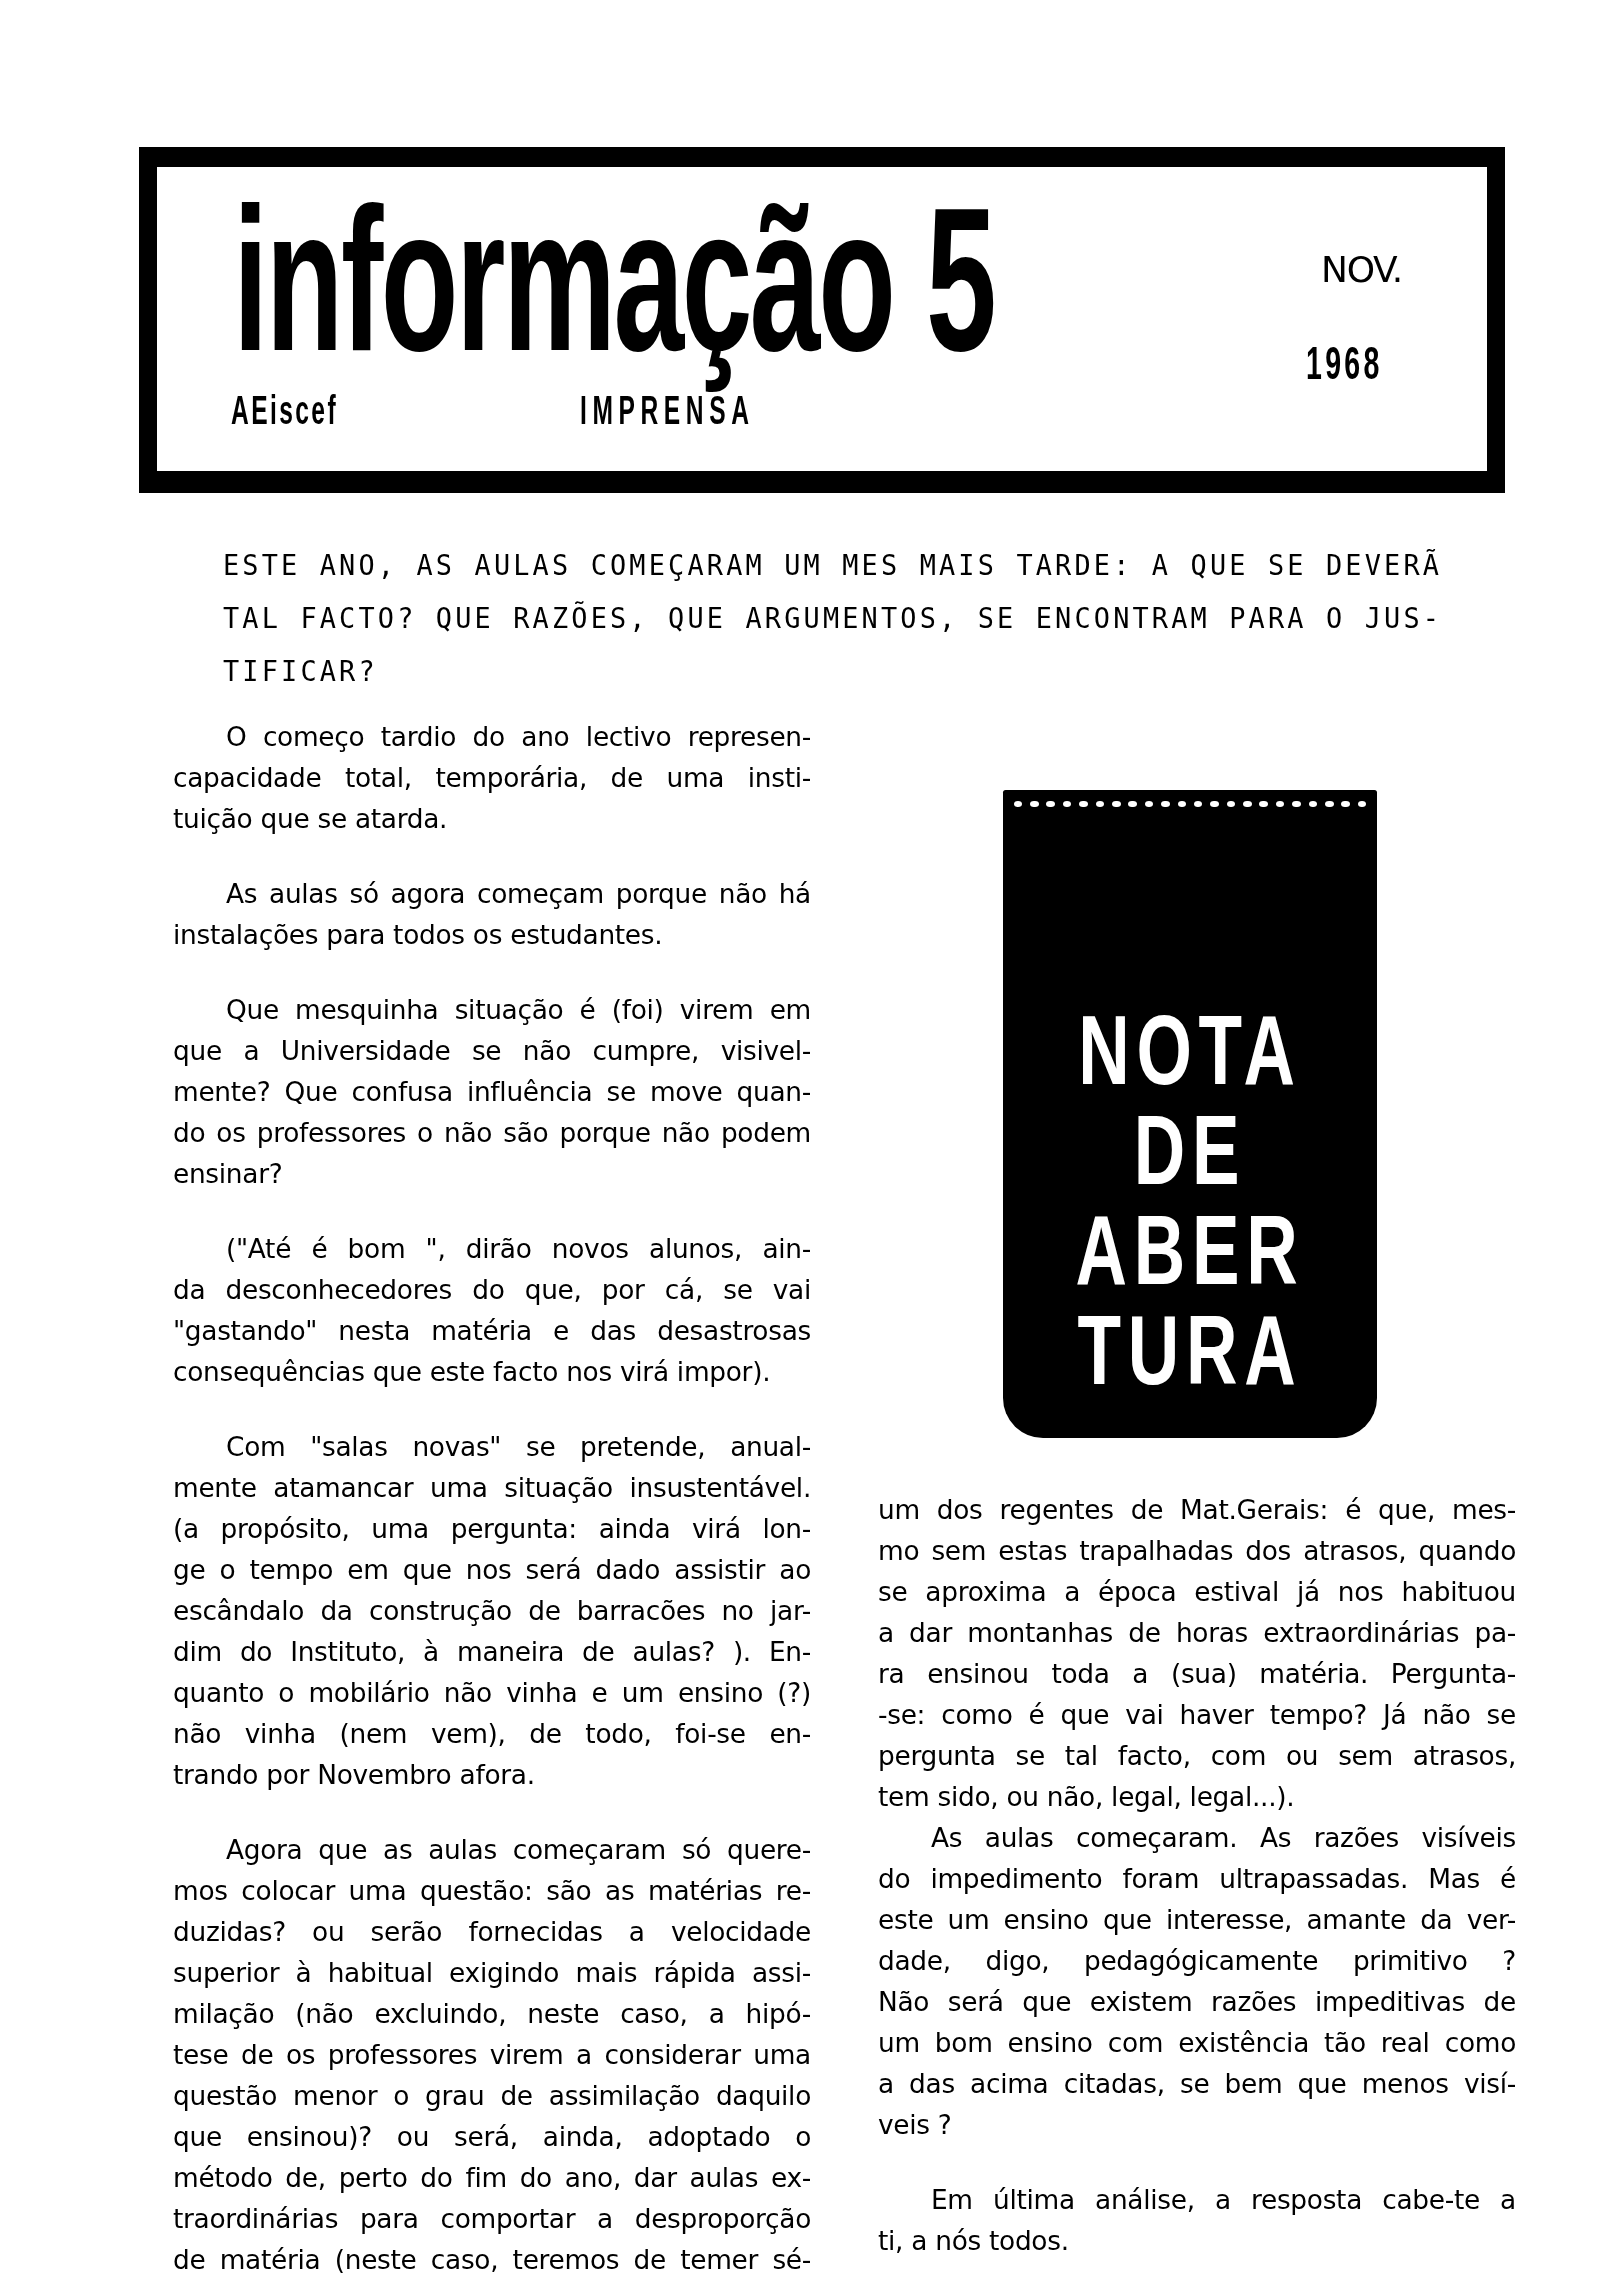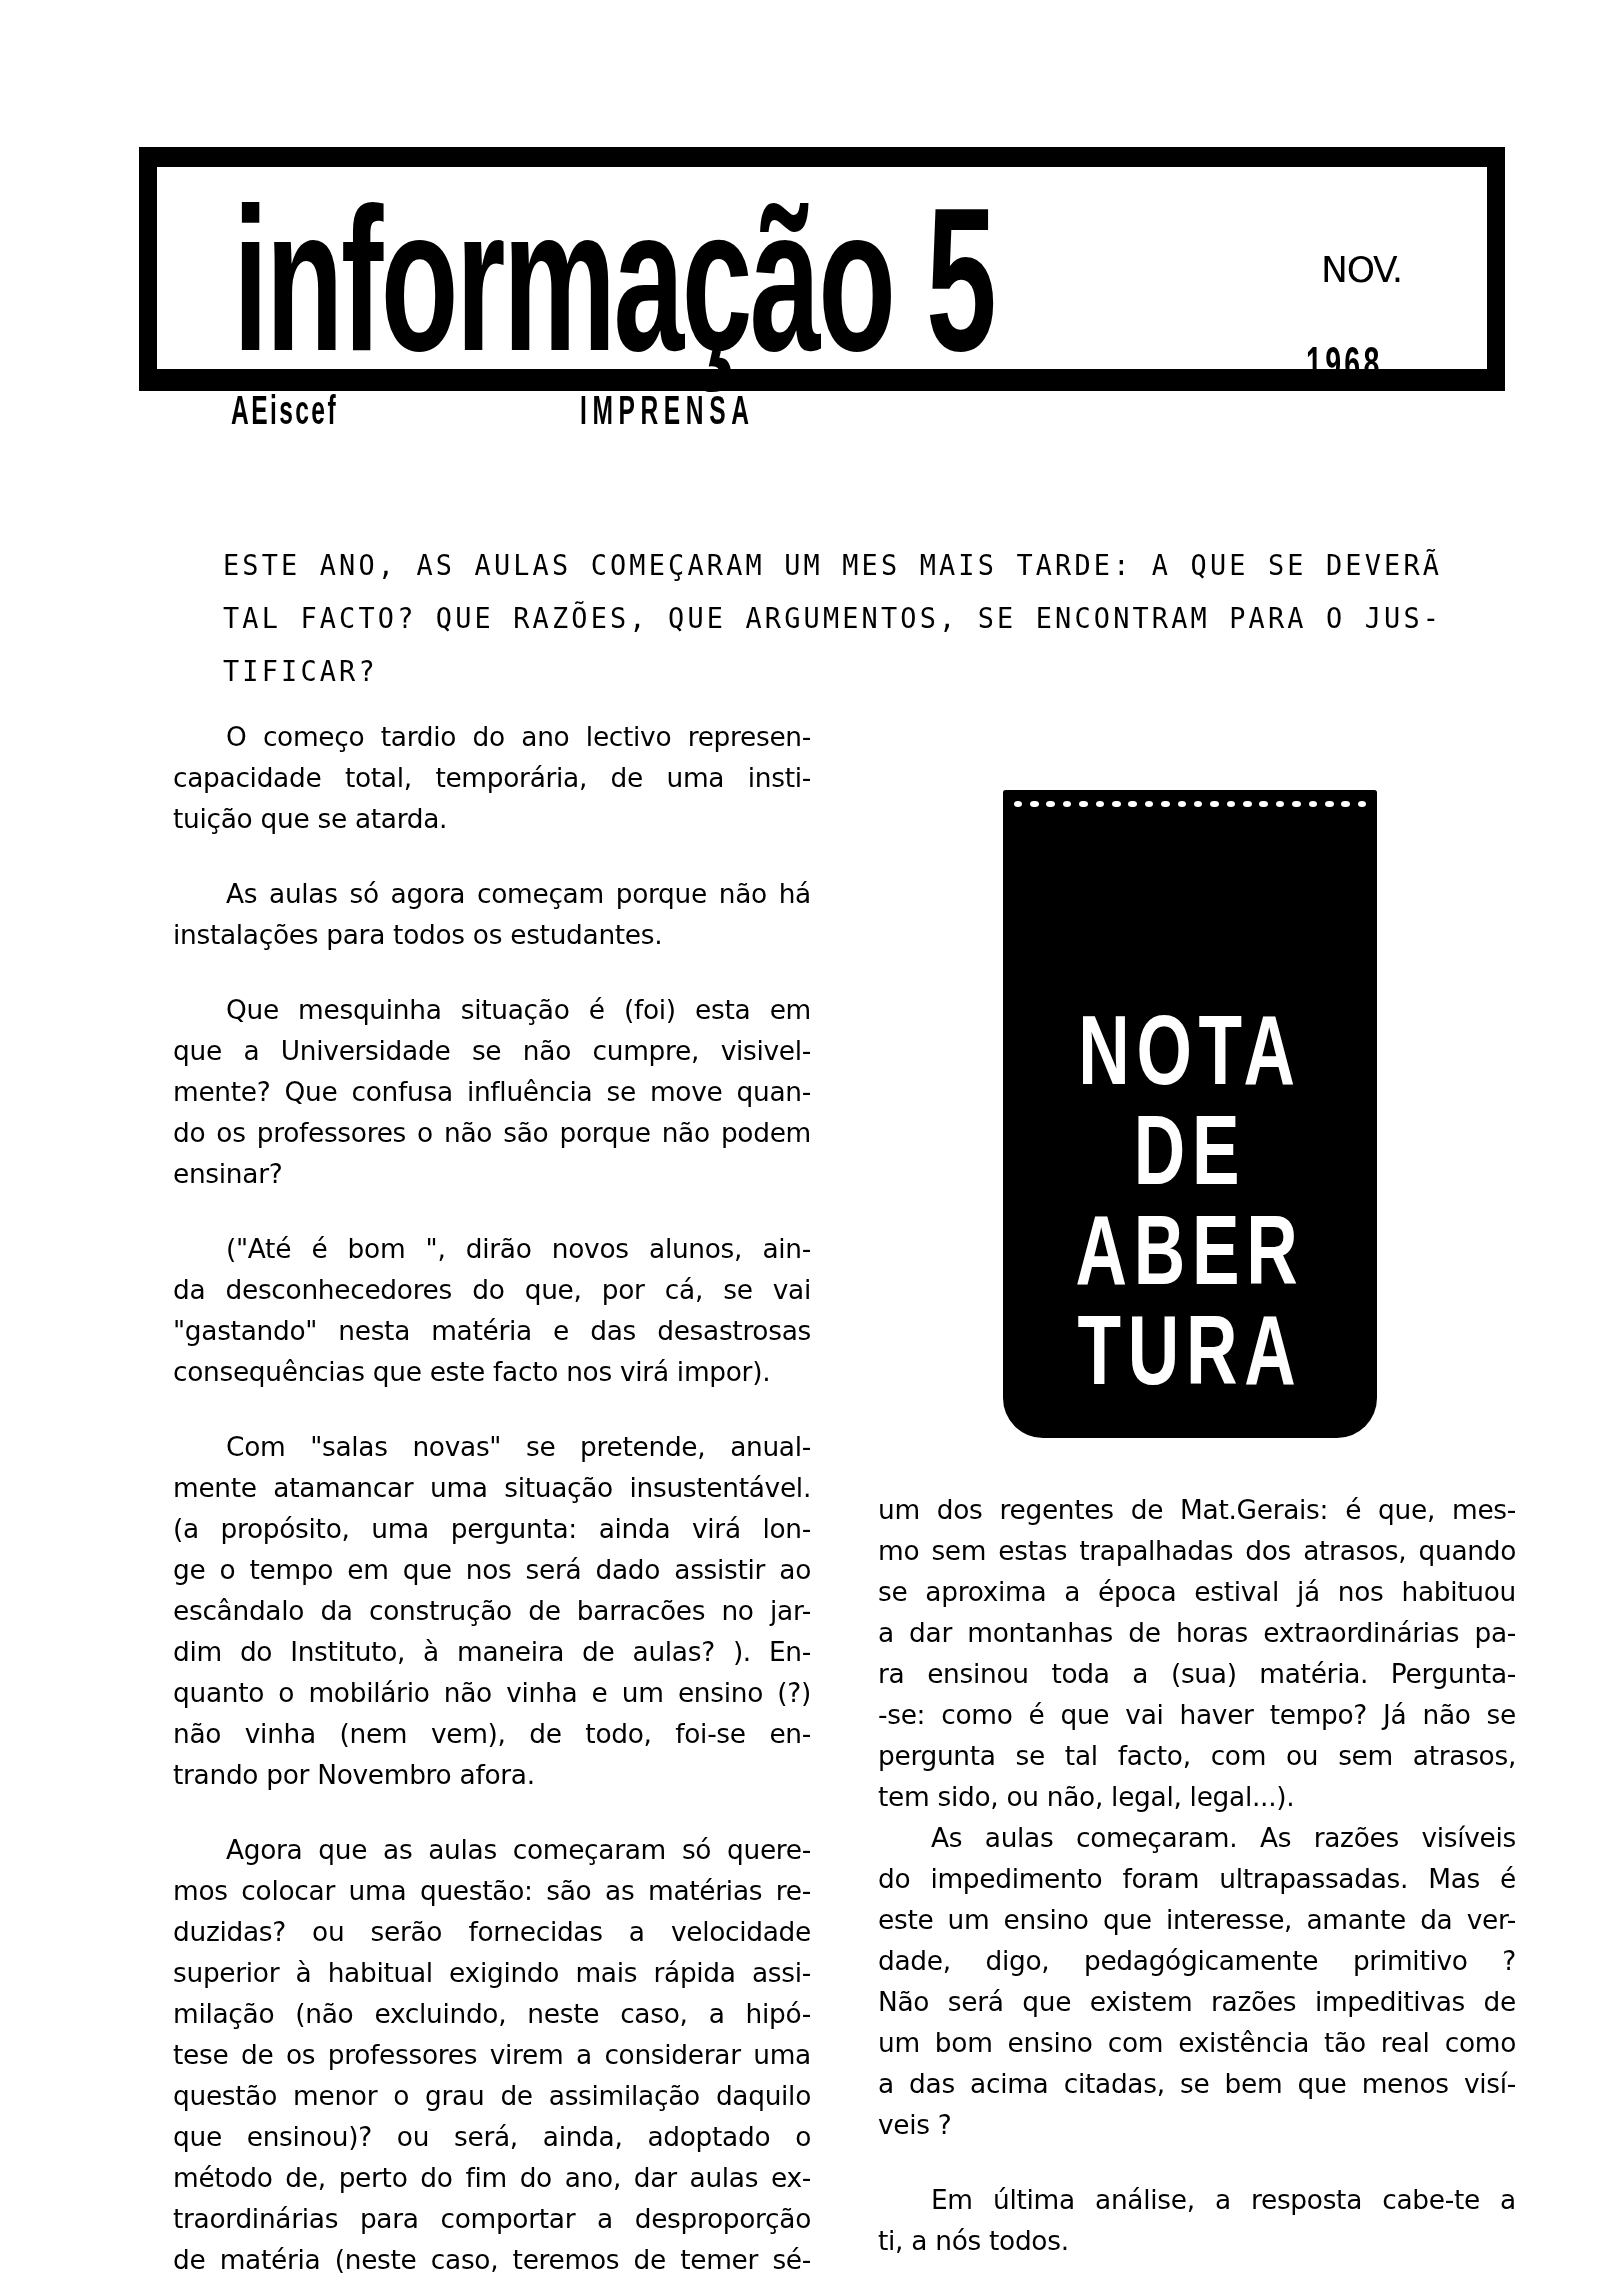--- a/index.html
+++ b/index.html
@@ -1,18 +1,18 @@
 <!DOCTYPE html>
 <html style="font-size:10.6px"><head>
   <meta charset="utf-8">
   <style>
     html, body { margin: 0; padding: 0; background: #ffffff; }
     body { width: 1608px; height: 2295px; position: relative; overflow: hidden; color: #000; }
     .masthead {
-      position: absolute; left: 139px; top: 147px; width: 1366px; height: 244px;
+      position: absolute; left: 139px; top: 147px; width: 1366px; height: 346px;
       box-sizing: border-box; border: 18.5px solid #000; border-top-width: 20px; border-bottom-width: 22.5px;
       background: #fff;
     }
     .mast-title {
       position: absolute; left: 76px; top: 13.2px;
       font-family: "Liberation Sans", sans-serif; font-weight: bold;
       font-size: 205px; line-height: 198px; letter-spacing: -4px;
       transform: scaleX(0.62); transform-origin: left top; white-space: nowrap;
     }
     .mast-sub {
@@ -122,21 +122,21 @@
       <div class="line">capacidade total, temporária, de uma insti-</div>
       <div class="line last">tuição que se atarda.</div>
     </div>
     <div class="gap"></div>
     <div>
       <div class="line indent">As aulas só agora começam porque não há</div>
       <div class="line last">instalações para todos os estudantes.</div>
     </div>
     <div class="gap"></div>
     <div>
-      <div class="line indent">Que mesquinha situação é (foi) esta em</div>
+      <div class="line indent">Que mesquinha situação é (foi) virem em</div>
       <div class="line">que a Universidade se não cumpre, visivel-</div>
       <div class="line">mente? Que confusa influência se move quan-</div>
       <div class="line">do os professores o não são porque não podem</div>
       <div class="line last">ensinar?</div>
     </div>
     <div class="gap"></div>
     <div>
       <div class="line indent">("Até é bom   ", dirão novos alunos, ain-</div>
       <div class="line">da desconhecedores do que, por cá, se vai</div>
       <div class="line">"gastando" nesta matéria e das desastrosas</div>

